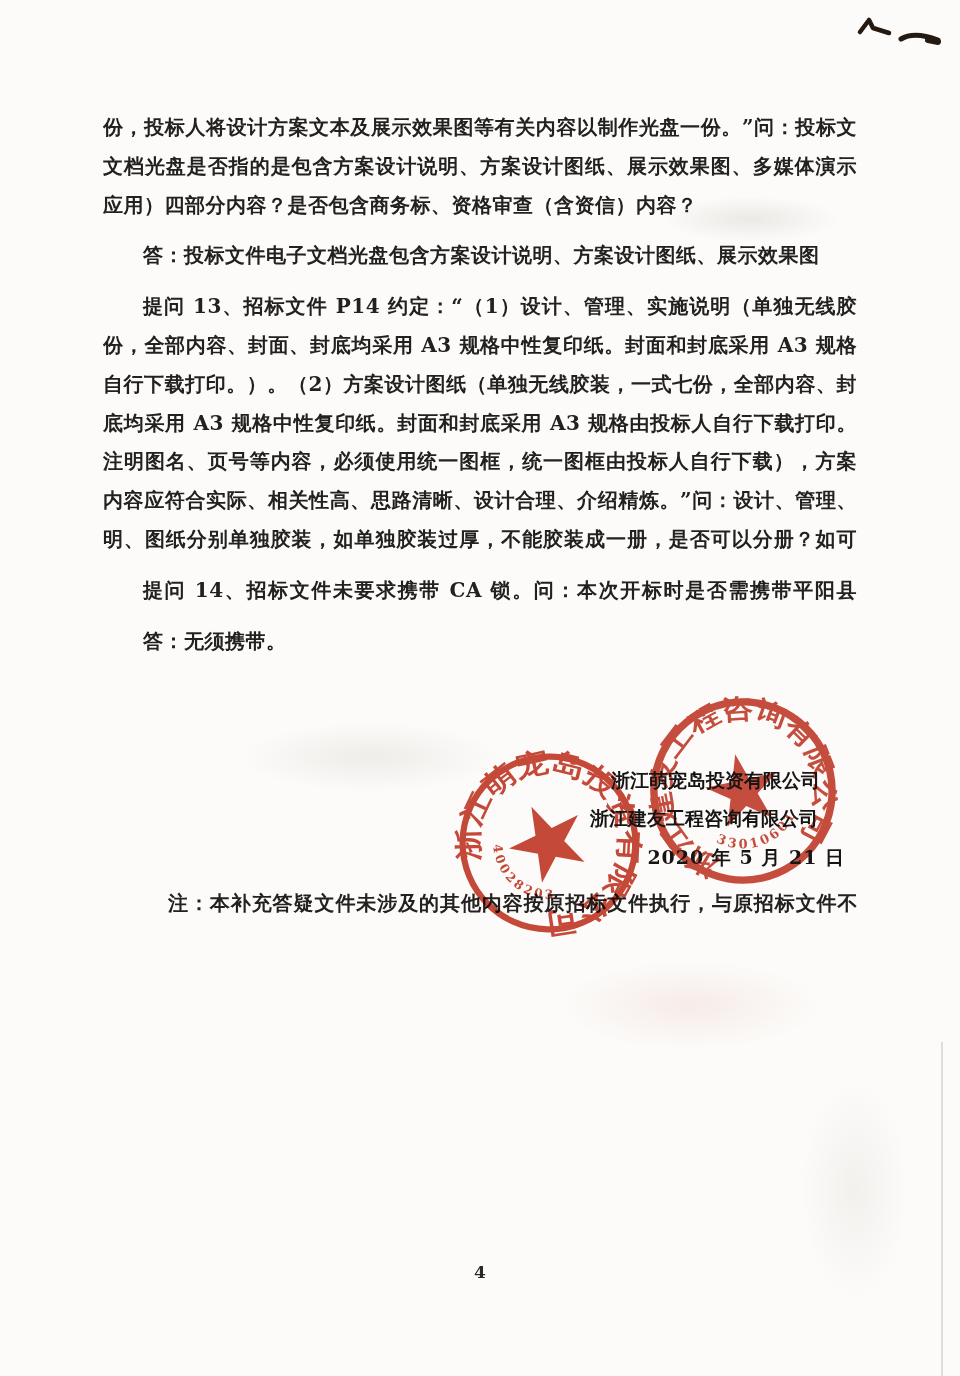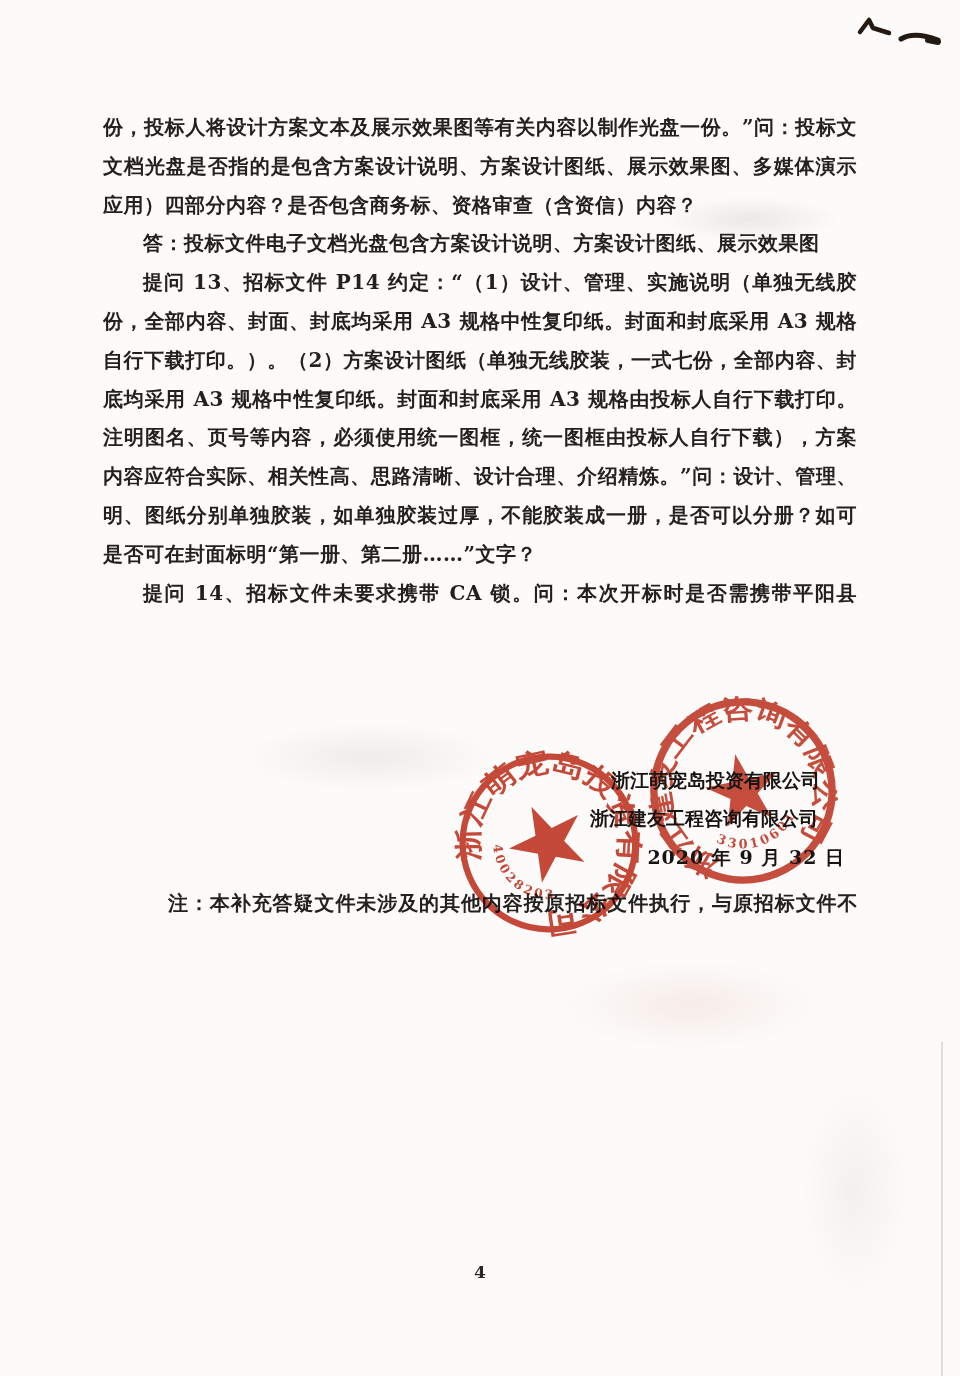--- a/index.html
+++ b/index.html
@@ -29,21 +29,21 @@
     letter-spacing: 0.5px;
   }
   .doc-line { white-space: nowrap; }
   .doc-line.jl {
     white-space: normal;
     text-align: justify;
     text-align-last: justify;
     height: 38.8px;
     overflow: hidden;
   }
-  .doc-line.indent { text-indent: 40px; }
+  .doc-line.indent { text-indent: 40px; margin-top: 12px; }
 
   .doc-note {
     position: absolute;
     left: 122px;
     top: 884px;
     width: 736px;
     font-size: 20px;
     font-weight: 600;
     color: #222120;
     line-height: 38.8px;
@@ -138,31 +138,31 @@
     <div class="doc-line jl">文档光盘是否指的是包含方案设计说明、方案设计图纸、展示效果图、多媒体演示光盘（BIM</div>
     <div class="doc-line">应用）四部分内容？是否包含商务标、资格审查（含资信）内容？</div>
     <div class="doc-line indent">答：投标文件电子文档光盘包含方案设计说明、方案设计图纸、展示效果图</div>
     <div class="doc-line jl indent">提问 13、招标文件 P14 约定：“（1）设计、管理、实施说明（单独无线胶装，一式七</div>
     <div class="doc-line jl">份，全部内容、封面、封底均采用 A3 规格中性复印纸。封面和封底采用 A3 规格由投标人</div>
     <div class="doc-line jl">自行下载打印。）。（2）方案设计图纸（单独无线胶装，一式七份，全部内容、封面、封</div>
     <div class="doc-line jl">底均采用 A3 规格中性复印纸。封面和封底采用 A3 规格由投标人自行下载打印。图纸上应</div>
     <div class="doc-line jl">注明图名、页号等内容，必须使用统一图框，统一图框由投标人自行下载），方案设计图纸</div>
     <div class="doc-line jl">内容应符合实际、相关性高、思路清晰、设计合理、介绍精炼。”问：设计、管理、实施说</div>
     <div class="doc-line jl">明、图纸分别单独胶装，如单独胶装过厚，不能胶装成一册，是否可以分册？如可以分册，</div>
-    <div class="doc-line">是否可在封面标明“第一册、第二册……”文字？</div>
     <div class="doc-line jl indent">提问 14、招标文件未要求携带 CA 锁。问：本次开标时是否需携带平阳县 CA 锁或温州</div>
+    <div class="doc-line indent">答：无须携带。</div>
   </div>
 
   <div class="doc-note">
     <div class="note-line-1">注：本补充答疑文件未涉及的其他内容按原招标文件执行，与原招标文件不一致的按本</div>
   </div>
 
   <div class="sig-line sig-company-1">浙江萌宠岛投资有限公司</div>
   <div class="sig-line sig-company-2">浙江建友工程咨询有限公司</div>
-  <div class="sig-line sig-date">2020 年 9 月 32 日</div>
+  <div class="sig-line sig-date">2020 年 5 月 21 日</div>
 
   <div class="seal seal-left">
     <svg width="192" height="192" viewBox="0 0 200 200">
       <defs>
         <path id="arc-name-l" d="M 63 164.1 A 74 74 0 1 1 137 164.1" fill="none"></path>
         <path id="arc-serial-l" d="M 55.6 137.3 A 58 58 0 0 0 144.4 137.3" fill="none"></path>
       </defs>
       <circle cx="100" cy="100" r="90" fill="none" stroke="#c23a29" stroke-width="6.5"></circle>
       <polygon fill="#c23a29" points="100,58 109.4,87.1 139.9,87.0 115.2,104.9 124.7,134.0 100,116 75.3,134.0 84.8,104.9 60.1,87.0 90.6,87.1"></polygon>
       <text font-size="29" fill="#c23a29">

